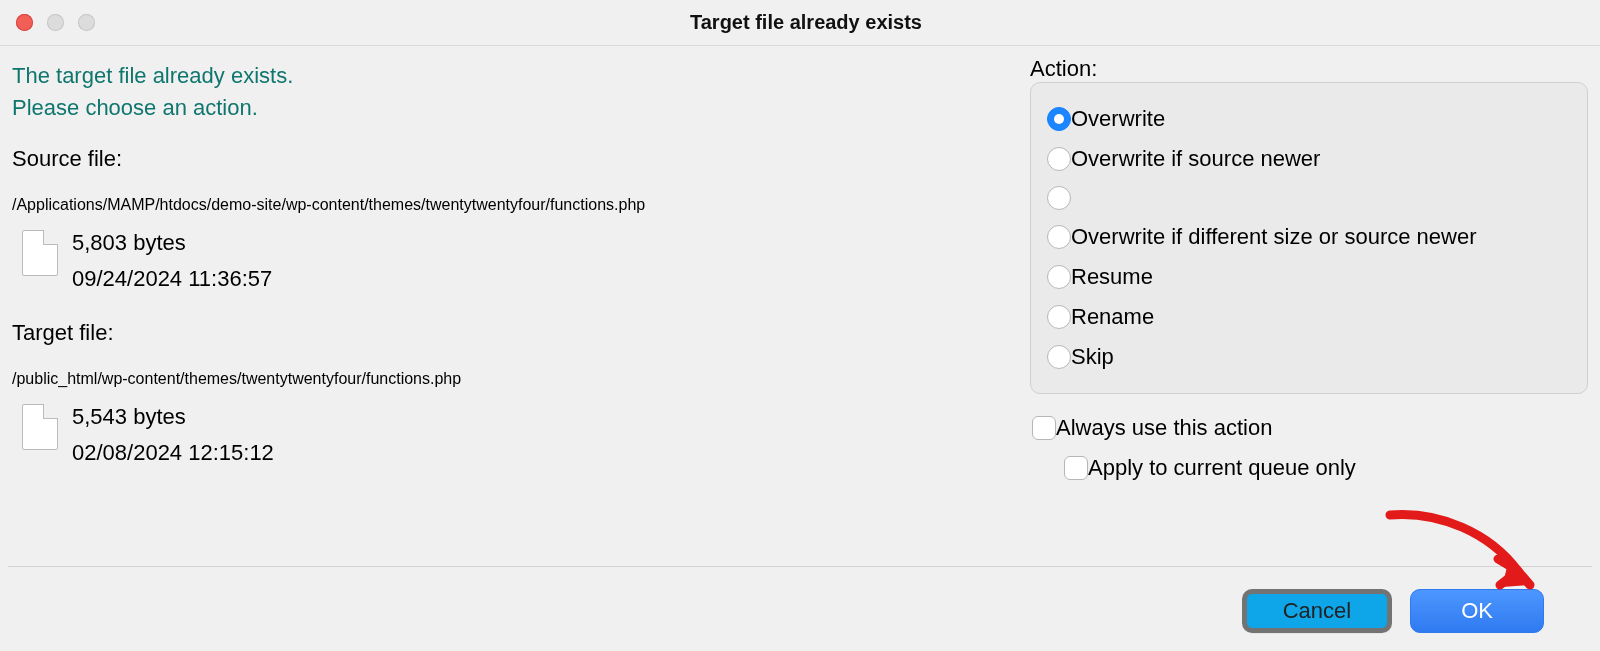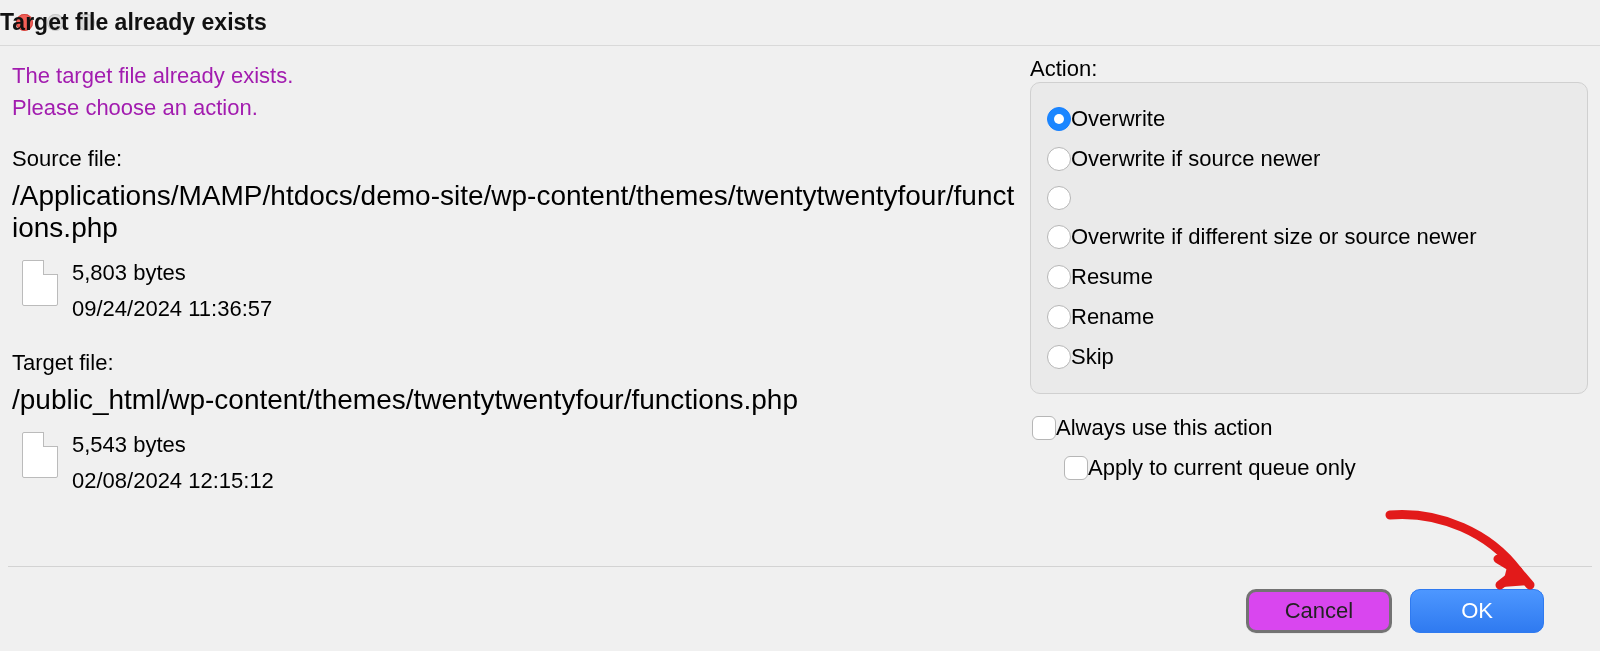--- a/index.html
+++ b/index.html
@@ -20,32 +20,32 @@
     display: flex;
     align-items: center;
     padding-left: 16px;
     position: relative;
   }
   .traffic-lights { display:flex; gap:14px; align-items:center; }
   .tl { width:17px; height:17px; border-radius:50%; }
   .tl.red { background:#f25f57; box-shadow: inset 0 0 0 1px #d64640; }
   .tl.grey1, .tl.grey2 { background:#dcdcdc; box-shadow: inset 0 0 0 1px #c7c7c7; }
   .title {
-    position:absolute; left:0; right:0; text-align:left;
-    font-weight:600; font-size:23px; color:#111; pointer-events:none;
+    position:absolute; left:12px; right:0; text-align:center;
+    font-weight:600; font-size:20px; color:#111; pointer-events:none;
   }
 
   .content-row { display:flex; padding: 10px 12px 0 12px; gap:12px; }
   .left-col { flex:1; padding-top:4px; }
   .right-col { width:558px; }
 
-  .msg-line { font-size:22px; line-height:32px; color:#a21caf; }
+  .msg-line { font-size:22px; line-height:32px; color:#0f766e; }
 
   .section-label { margin-top:22px; font-size:22px; }
-  .path { margin-top:8px; font-size:28px; word-break:break-all; }
+  .path { margin-top:24px; font-size:16px; word-break:break-all; }
 
   .file-block { display:flex; align-items:flex-start; margin-top:10px; }
   .file-icon-wrap { width:56px; display:flex; justify-content:center; padding-top:6px; }
   .file-icon {
     width:36px; height:46px; background:#fff;
     border:1px solid #bbb; border-radius:2px; position:relative;
   }
   .file-icon::before {
     content:""; position:absolute; top:-1px; right:-1px;
     width:14px; height:14px; background:#f0f0f0;
@@ -94,21 +94,21 @@
   .buttonbar {
     position:absolute; right:56px; bottom:18px;
     display:flex; gap:18px; align-items:center;
   }
   .btn {
     height:44px; border-radius:10px; font-size:22px;
     padding: 0 36px; display:flex; align-items:center; justify-content:center;
     cursor:pointer; user-select:none;
   }
   .btn.cancel {
-    background:#d946ef; border:3px solid #737373; color:#222;
+    background:#0ea5e9; border:5px solid #737373; color:#222;
     box-shadow: 0 1px 0 rgba(0,0,0,0.04);
   }
   .btn.ok {
     background:#3b8cff; color:#fff; border:1px solid #2f7af0;
     padding: 12px 50px;
     background-image: linear-gradient(#4d97ff,#2f7af0);
   }
 
   .annotation-arrow {
     position:absolute; right:40px; bottom:38px; width:180px; height:110px;

